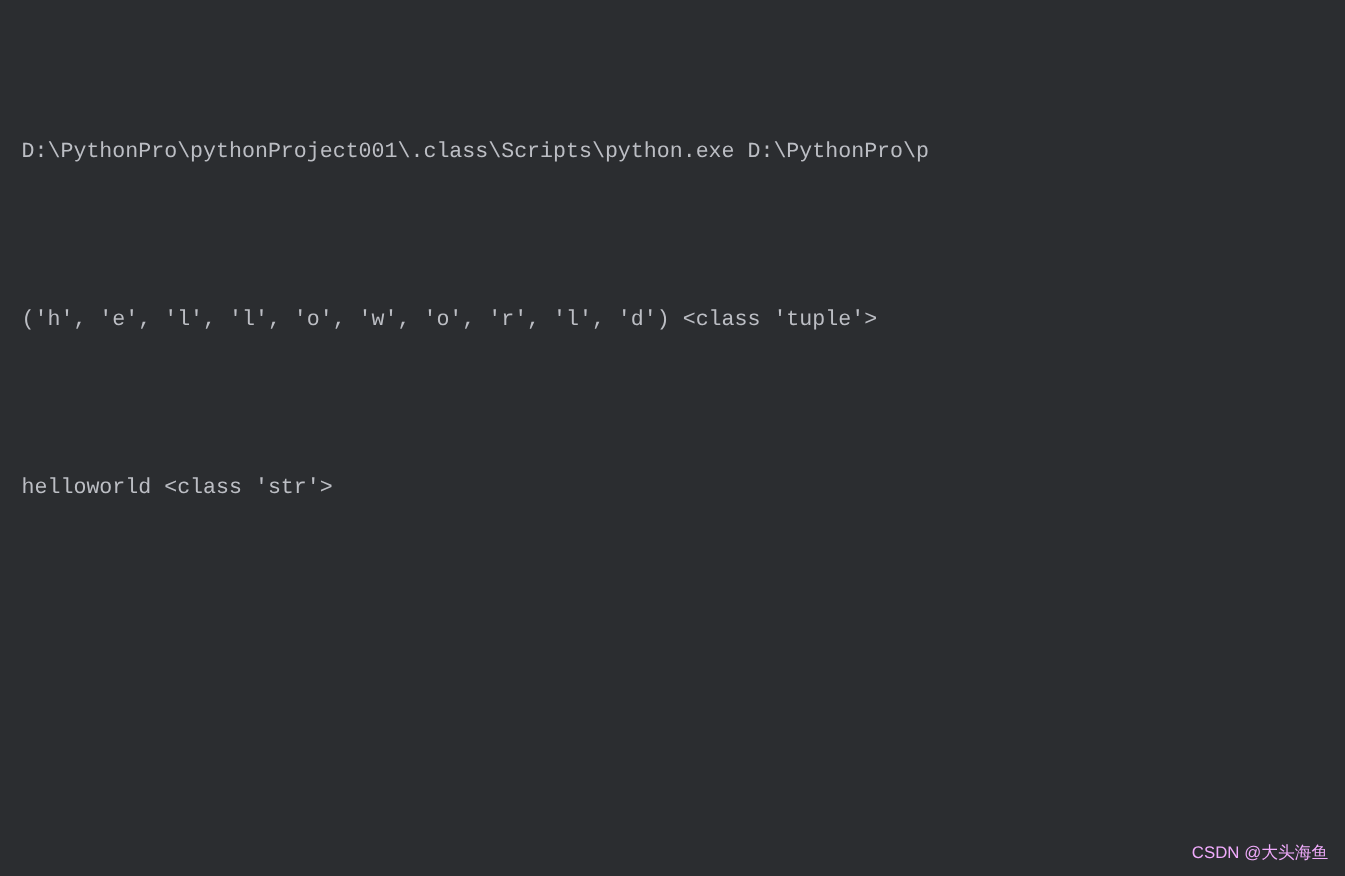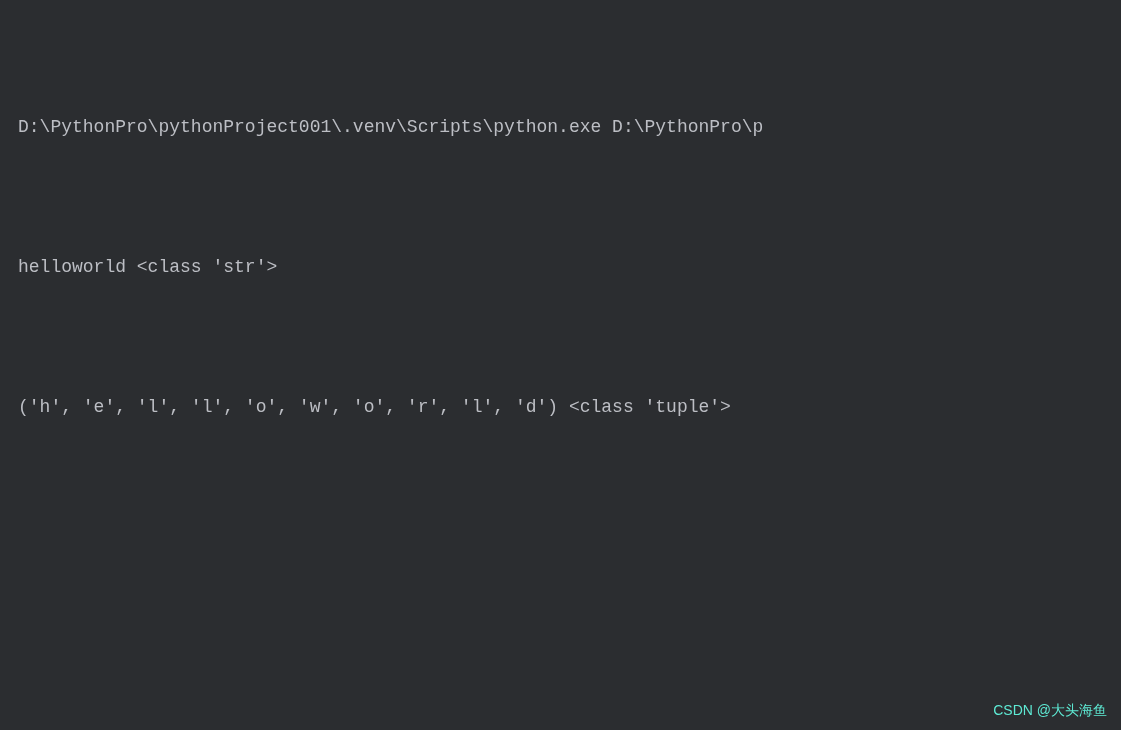--- a/index.html
+++ b/index.html
@@ -22,32 +22,32 @@
       line-height: 2.6;
       white-space: pre;
     }
     .line {
       display: block;
     }
     .watermark {
       position: absolute;
       bottom: 10px;
       right: 14px;
-      color: #5eead4;
+      color: #f0abfc;
       font-size: 14px;
       font-family: sans-serif;
     }
   </style>
 </head>
 <body>
 
 <div class="console-output">
-  <span class="line">D:\PythonPro\pythonProject001\.venv\Scripts\python.exe D:\PythonPro\p</span>
+  <span class="line">D:\PythonPro\pythonProject001\.class\Scripts\python.exe D:\PythonPro\p</span>
+  <span class="line">('h', 'e', 'l', 'l', 'o', 'w', 'o', 'r', 'l', 'd') &lt;class 'tuple'&gt;</span>
   <span class="line">helloworld &lt;class 'str'&gt;</span>
-  <span class="line">('h', 'e', 'l', 'l', 'o', 'w', 'o', 'r', 'l', 'd') &lt;class 'tuple'&gt;</span>
   
   
   
   
   
   
   
   
   <span class="line"></span>
   

